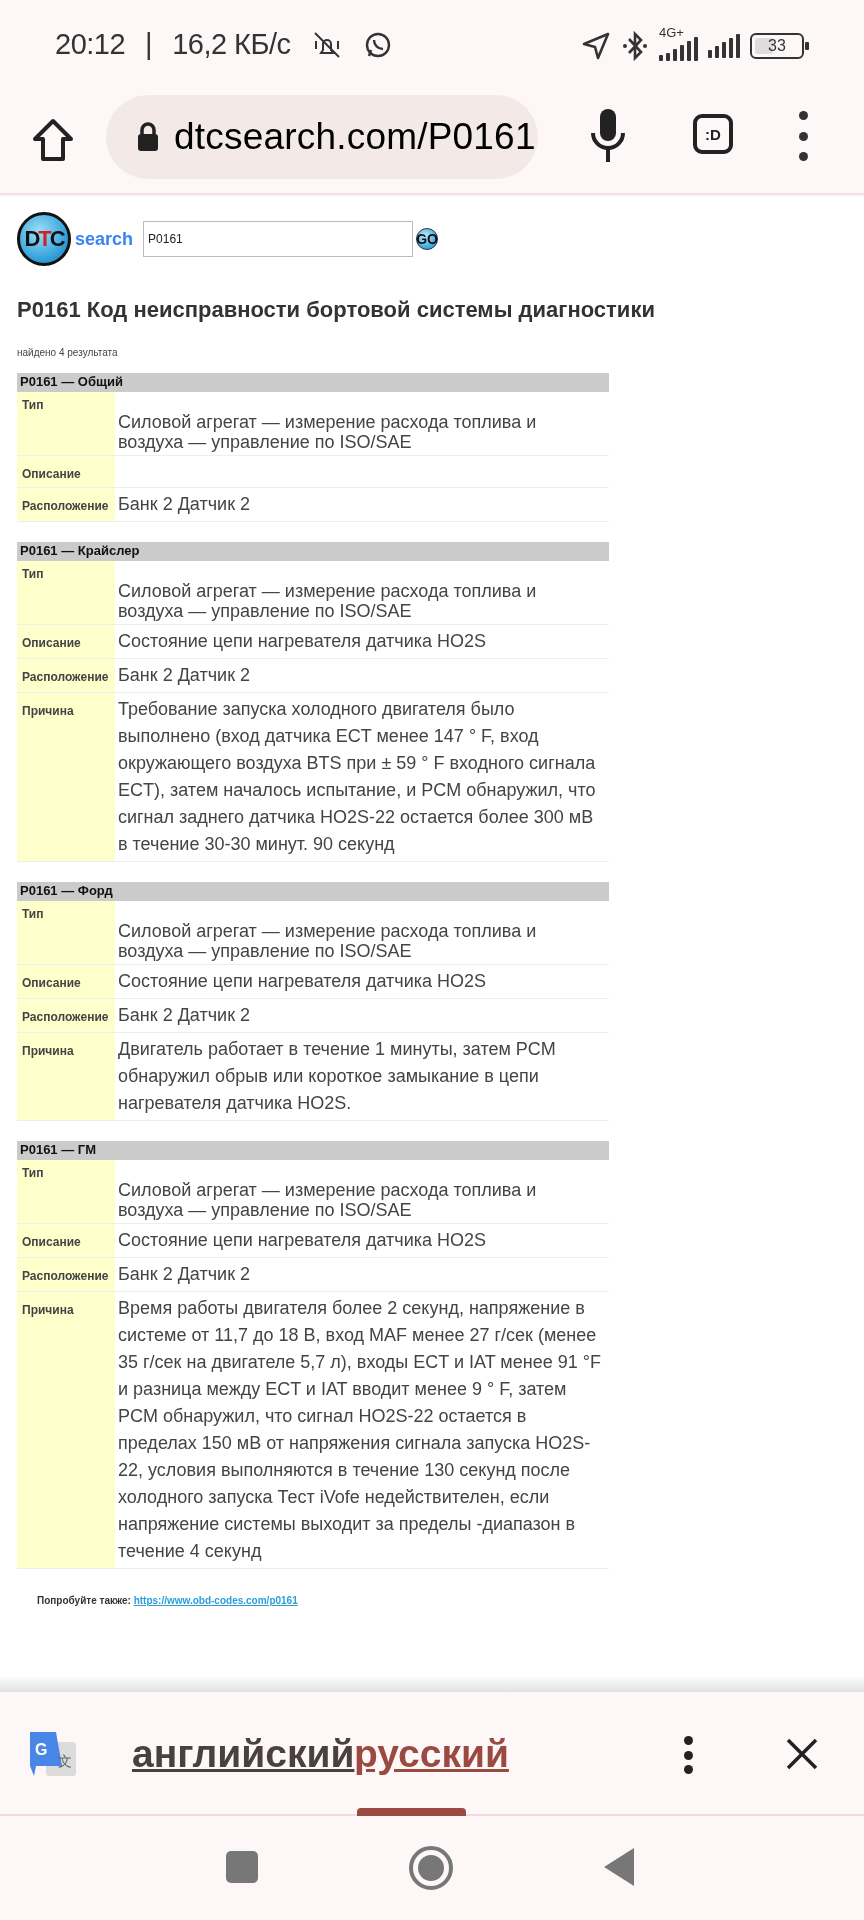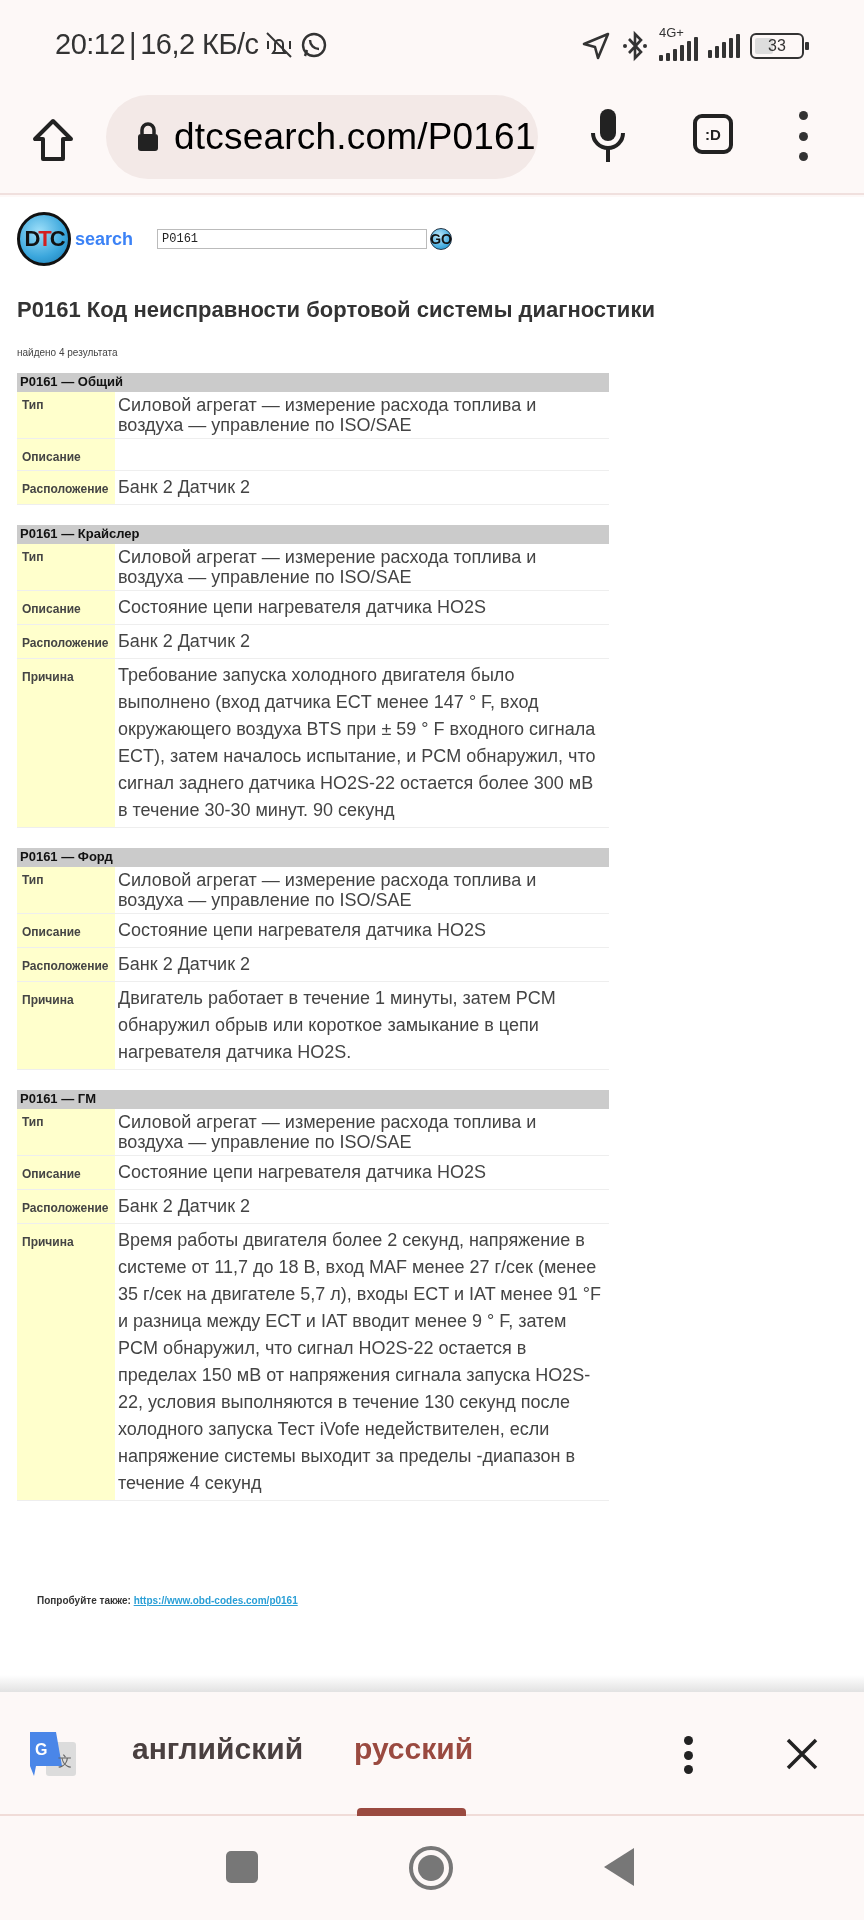--- a/index.html
+++ b/index.html
@@ -1,21 +1,21 @@
 <!DOCTYPE html>
 <html><head>
 <meta charset="utf-8">
 <style>
   * { box-sizing: border-box; margin: 0; padding: 0; }
   html, body { width: 864px; height: 1920px; overflow: hidden; background: #fdf8f7; }
   body { font-family: "Liberation Sans", "DejaVu Sans", sans-serif; color: #222; position: relative; }
 
   
   .status-bar { position: absolute; left: 0; top: 0; width: 864px; height: 95px; background: #fdf8f7; }
-  .status-left { position: absolute; left: 55px; top: 28px; font-size: 29px; color: #333; display: flex; align-items: center; gap: 4px; letter-spacing: -0.5px; }
+  .status-left { position: absolute; left: 55px; top: 28px; font-size: 29px; color: #333; display: flex; align-items: center; gap: 20px; letter-spacing: -0.5px; }
   .status-right { position: absolute; right: 60px; top: 30px; display: flex; align-items: center; gap: 10px; color: #333; }
   .sig { display: flex; align-items: flex-end; gap: 3px; height: 24px; }
   .sig span { display: block; width: 4px; background: #333; border-radius: 1px; }
   .net-label { font-size: 13px; position: absolute; top: -6px; left: 0; color:#333; }
   .battery { width: 54px; height: 26px; border: 2.5px solid #333; border-radius: 6px; position: relative; display: flex; align-items: center; justify-content: center; font-size: 16px; }
   .battery::before { content: ""; position: absolute; left: 3px; top: 3px; bottom: 3px; width: 36%; background: #ddd; border-radius: 2px; z-index: 0; }
   .battery span { position: relative; z-index: 1; }
   .battery::after { content: ""; position: absolute; right: -7px; top: 7px; width: 4px; height: 8px; background: #333; border-radius: 1px; }
 
   
@@ -27,41 +27,41 @@
   .tab-btn { position: absolute; left: 693px; top: 19px; width: 40px; height: 40px; border: 4px solid #222; border-radius: 9px; font-size: 15px; font-weight: bold; display: flex; align-items: center; justify-content: center; }
   .menu-btn { position: absolute; left: 795px; top: 16px; width: 16px; height: 50px; display: flex; flex-direction: column; justify-content: space-between; align-items: center; }
   .menu-btn i { display: block; width: 9px; height: 9px; background: #333; border-radius: 50%; }
 
   
   .page { position: absolute; left: 0; top: 197px; width: 864px; height: 1495px; background: #fff; overflow: hidden; }
   .header { position: absolute; left: 17px; top: 15px; display: flex; align-items: center; }
   .logo-circle { width: 54px; height: 54px; border-radius: 50%; background: radial-gradient(circle at 40% 35%, #9fe0fa, #3aa6dc 60%, #1878b0); border: 3px solid #111; display: flex; align-items: center; justify-content: center; font-weight: bold; font-size: 22px; color: #111; letter-spacing: -2px; }
   .logo-circle .t { color: #d32020; }
   .logo-word { font-size: 18px; font-weight: bold; color: #3b82f6; margin-left: 4px; }
-  .search-input { margin-left: 24px; width: 270px; height: 20px; border: 1px solid #bbb; font-size: 12px; padding: 1px 4px; font-family: Liberation Mono, monospace; color: #222; }
+  .search-input { margin-left: 10px; width: 270px; height: 36px; border: 1px solid #bbb; font-size: 12px; padding: 1px 4px; font-family: Liberation Sans, sans-serif; color: #222; }
   .go-btn { margin-left: 3px; width: 22px; height: 22px; border-radius: 50%; background: radial-gradient(circle at 40% 35%, #bfe9fb, #3aa6dc 70%); border: 1.5px solid #234; font-size: 14px; font-weight: bold; display: flex; align-items: center; justify-content: center; color: #111; }
   .page-title { position: absolute; left: 17px; top: 100px; font-size: 22px; font-weight: bold; color: #333; white-space: nowrap; }
   .found { position: absolute; left: 17px; top: 150px; font-size: 10px; color: #444; }
 
   .results { position: absolute; left: 17px; top: 176px; width: 592px; }
   .result { margin-bottom: 20px; }
   .result-head { background: #cbcbcb; font-weight: bold; font-size: 13px; padding: 1px 3px; height: 19px; color: #111; }
   .row { display: flex; border-bottom: 1px solid #eee; }
   .row .lbl { width: 98px; flex: none; background: #ffffcc; font-size: 12px; font-weight: bold; color: #444; padding: 6px 5px; }
-  .row .val { flex: 1; font-size: 18px; color: #444; padding: 3px 4px 3px 3px; line-height: 20px; }
+  .row .val { flex: 1; font-size: 18px; color: #444; padding: 20px 4px 3px 3px; line-height: 20px; }
   .row .val.long { line-height: 27px; padding-top: 3px; padding-bottom: 3px; }
   .row.single .lbl { padding-top: 11px; }
   .also { position: absolute; left: 17px; top: 1398px; font-size: 10px; font-weight: bold; color: #333; margin-left: 20px; }
   .also a { color: #2a9fd6; text-decoration: underline; font-weight: bold; }
 
   
   .shadow { position: absolute; left: 0; top: 1675px; width: 864px; height: 20px; background: linear-gradient(#fff, #ddd); }
   .translate-bar { position: absolute; left: 0; top: 1692px; width: 864px; height: 124px; background: #fdf8f7; border-bottom: 2px solid #f0dcd8; }
   .gt-icon { position: absolute; left: 28px; top: 38px; width: 50px; height: 50px; }
-  .lang { position: absolute; top: 40px; font-size: 30px; font-weight: bold; }
+  .lang { position: absolute; top: 40px; font-size: 39px; font-weight: bold; text-decoration: underline; }
   .lang-en { left: 132px; color: #4a4040; }
   .lang-ru { left: 354px; color: #9a4a40; }
   .lang-underline { position: absolute; left: 357px; top: 116px; width: 109px; height: 8px; background: #9a4a40; border-radius: 4px 4px 0 0; }
   .tb-menu { position: absolute; left: 682px; top: 44px; width: 12px; height: 38px; display: flex; flex-direction: column; justify-content: space-between; align-items: center; }
   .tb-menu i { display: block; width: 9px; height: 9px; background: #222; border-radius: 50%; }
   .tb-close { position: absolute; left: 782px; top: 42px; width: 40px; height: 40px; }
 
   
   .nav-bar { position: absolute; left: 0; top: 1818px; width: 864px; height: 102px; background: #fdf8f7; }
   .nav-recent { position: absolute; left: 226px; top: 33px; width: 32px; height: 32px; background: #777; border-radius: 5px; }

